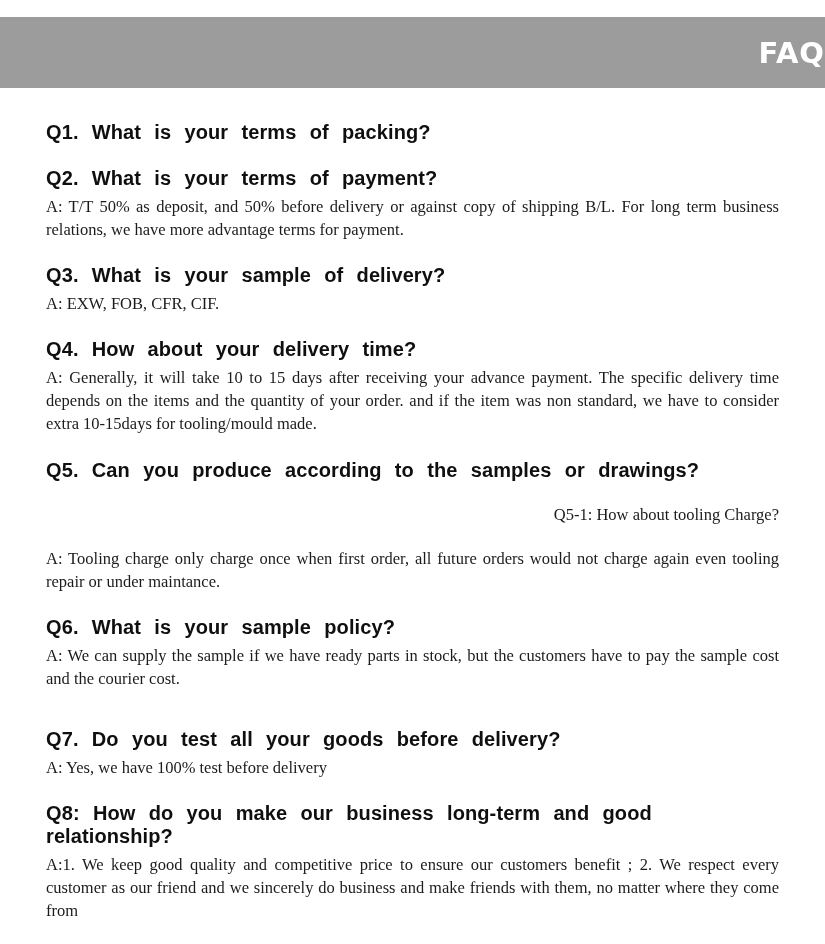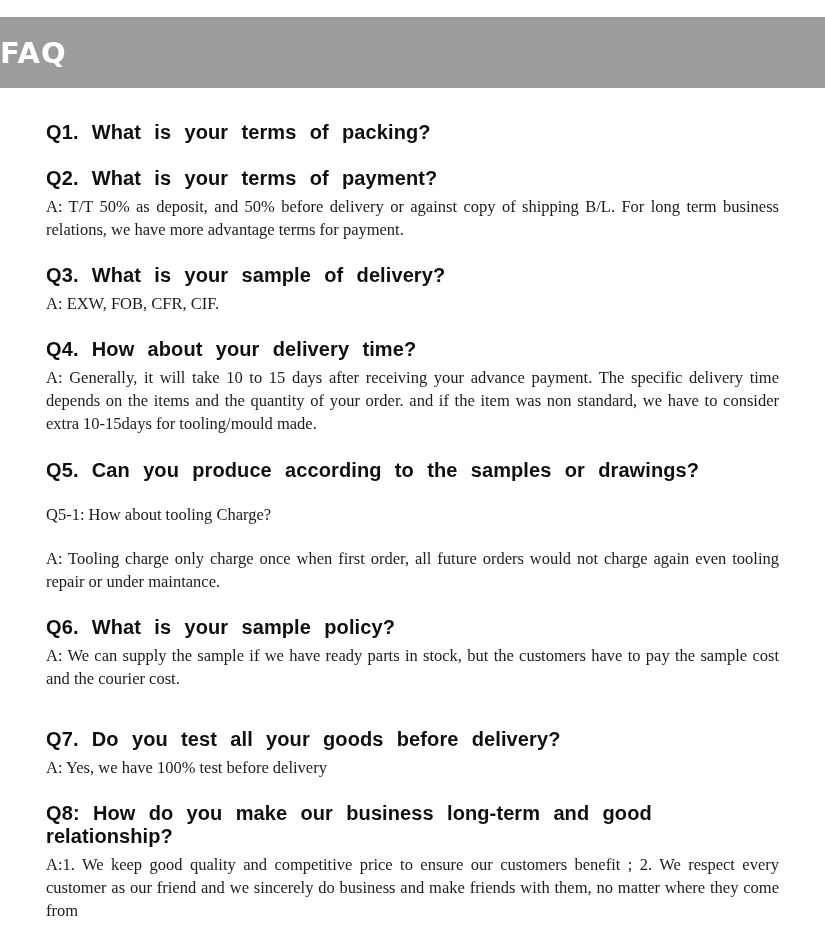--- a/index.html
+++ b/index.html
@@ -14,21 +14,21 @@
     color: #1b1b1b;
     overflow: hidden;
   }
   .banner {
     margin-top: 17px;
     height: 71px;
     width: 100%;
     background: #9c9c9c;
     display: flex;
     align-items: center;
-    justify-content: flex-start;
+    justify-content: flex-end;
   }
   .banner-title {
     margin: 0;
     color: #ffffff;
     font-family: "DejaVu Sans", "Liberation Sans", sans-serif;
     font-weight: 700;
     font-size: 29px;
     letter-spacing: 1px;
   }
   .content {
@@ -51,21 +51,21 @@
   }
   .a {
     margin: 0;
     font-size: 16.5px;
     line-height: 1.4;
     text-align: justify;
     color: #1b1b1b;
   }
   .sub-q {
     margin-top: 21px;
-    text-align: left;
+    text-align: right;
   }
   .sub-a {
     margin-top: 21px;
   }
 </style>
 </head>
 <body>
 
 <header class="banner">
   <h1 class="banner-title">FAQ</h1>

